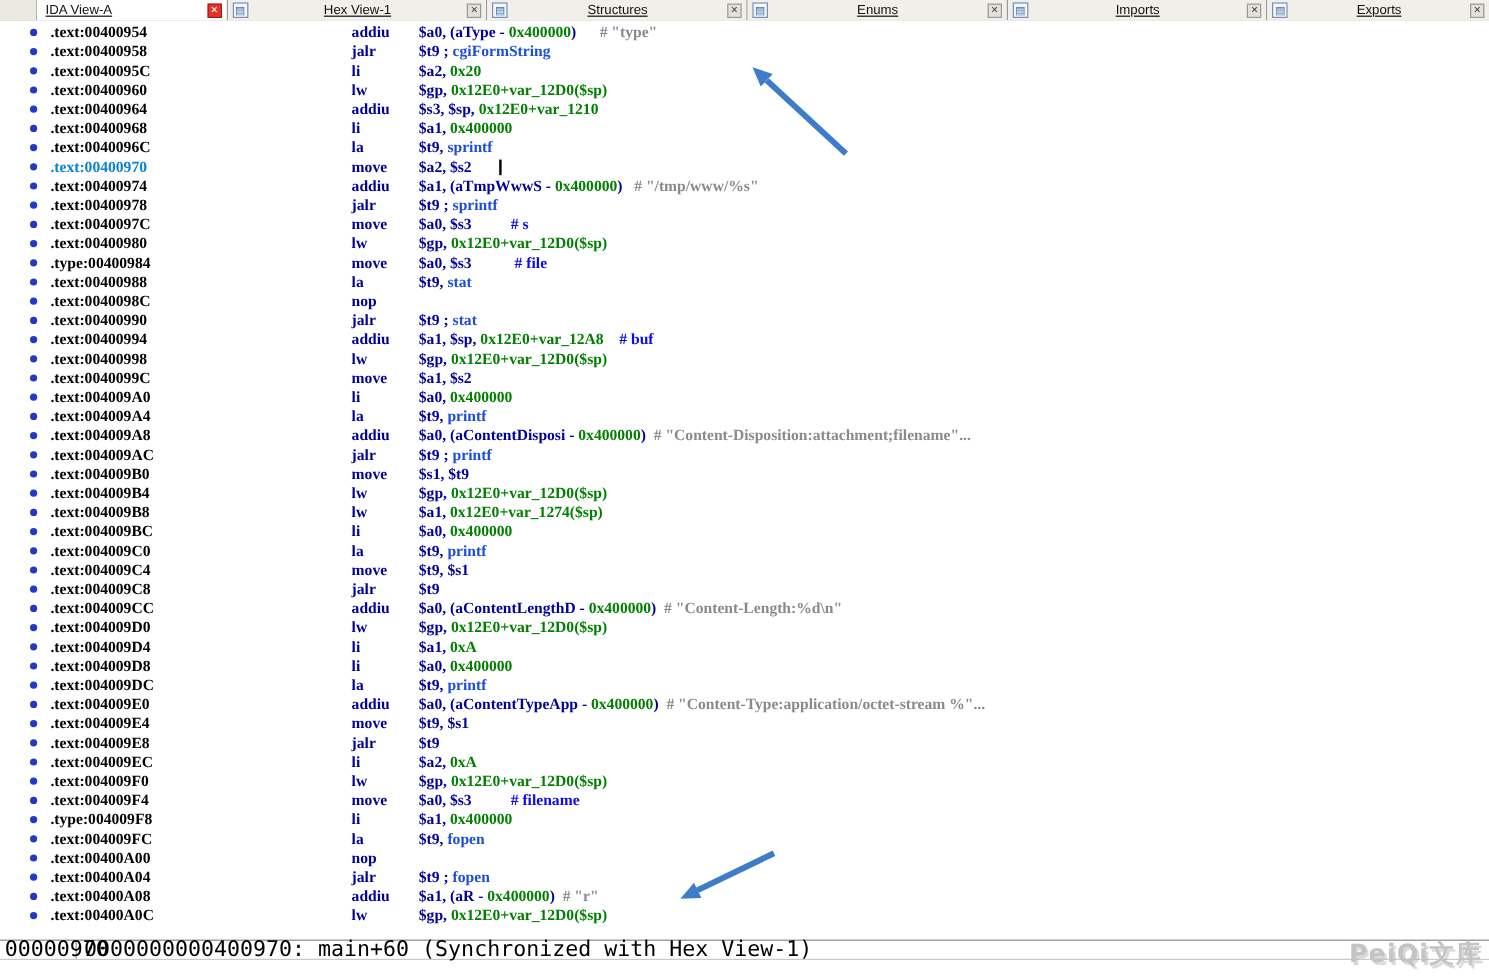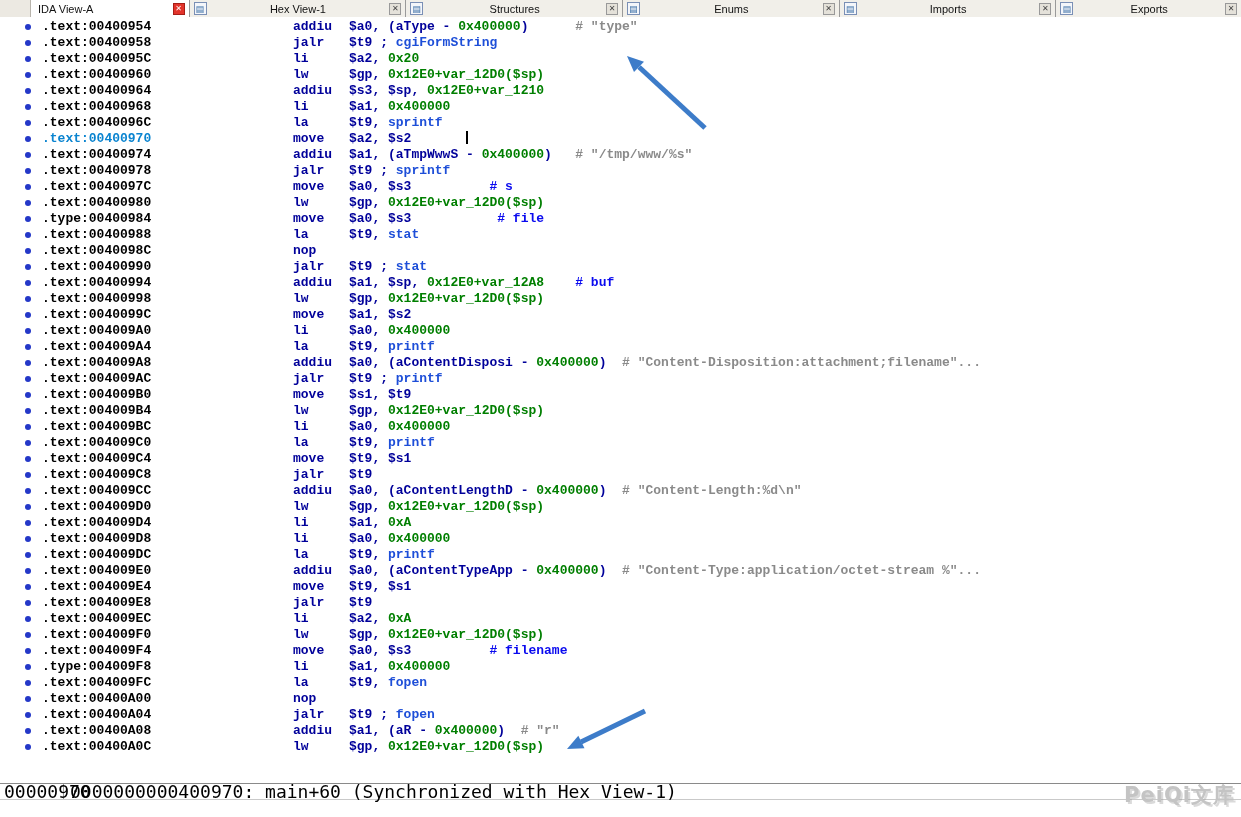--- a/index.html
+++ b/index.html
@@ -19,33 +19,33 @@
     padding:0 4px;border-right:1px solid #9a9a9a;background:#f1efe9;
     position:relative;min-width:0;
   }
   .tab.active{background:#ffffff;}
   .tab[data-name="tab-ida-view-a"]{flex:0.72;}
   .tab[data-name="tab-exports"]{flex:0.85;border-right:none;}
   .ticon{
     flex:0 0 auto;width:13px;height:13px;border:1px solid #7a8fb5;background:#f4f6fa;
     color:#3a6ea5;font-size:9px;line-height:12px;text-align:center;box-sizing:border-box;
   }
-  .tlabel{flex:1;text-align:center;color:#111;white-space:nowrap;overflow:hidden;}
+  .tlabel{flex:1;text-align:center;color:#111;white-space:nowrap;overflow:hidden;text-decoration:underline;}
   .tab[data-name="tab-ida-view-a"] .tlabel{text-align:left;padding-left:3px;}
   .tclose{
     flex:0 0 auto;width:12px;height:12px;box-sizing:border-box;
     border:1px solid #999;background:#e4e1d9;color:#444;
     font-size:8px;line-height:10px;text-align:center;cursor:default;
   }
   .tclose.red{background:#e2342b;border-color:#a61e17;color:#fff;}
   
   .main{
     position:absolute;top:17px;left:0;width:1241px;height:766px;
     background:#ffffff;overflow:hidden;
-    font-family:Liberation Mono, monospace;font-size:13px;font-weight:bold;
+    font-family:Liberation Serif, serif;font-size:13px;font-weight:bold;
     padding-top:2px;box-sizing:border-box;
   }
   .dline{height:16px;line-height:16px;white-space:pre;}
   .gut{display:inline-block;width:42px;position:relative;height:16px;vertical-align:top;}
   .dot{position:absolute;left:25px;top:5px;width:6px;height:6px;border-radius:50%;background:#2438c8;}
   .addr{display:inline-block;width:251px;color:#000000;vertical-align:top;}
   .dline.cur .addr{color:#0a84d0;}
   .mn{display:inline-block;width:56px;color:#00009a;vertical-align:top;}
   .tk-code{color:#00009a;}
   .tk-num{color:#007f00;}
@@ -130,20 +130,21 @@
     <div class="dline" data-name="disasm-line"><span class="gut" data-name="line-gutter"><span class="dot" data-name="line-dot-icon"></span></span><span class="addr" data-name="address">.text:00400990</span><span class="mn" data-name="mnemonic">jalr</span><span class="tk-code" data-name="operand">$t9 ; </span><span class="tk-ext" data-name="function-name">stat</span></div>
     <div class="dline" data-name="disasm-line"><span class="gut" data-name="line-gutter"><span class="dot" data-name="line-dot-icon"></span></span><span class="addr" data-name="address">.text:00400994</span><span class="mn" data-name="mnemonic">addiu</span><span class="tk-code" data-name="operand">$a1, $sp, </span><span class="tk-num" data-name="number-literal">0x12E0+var_12A8</span><span class="tk-pcmt" data-name="param-comment">    # buf</span></div>
     <div class="dline" data-name="disasm-line"><span class="gut" data-name="line-gutter"><span class="dot" data-name="line-dot-icon"></span></span><span class="addr" data-name="address">.text:00400998</span><span class="mn" data-name="mnemonic">lw</span><span class="tk-code" data-name="operand">$gp, </span><span class="tk-num" data-name="number-literal">0x12E0+var_12D0($sp)</span></div>
     <div class="dline" data-name="disasm-line"><span class="gut" data-name="line-gutter"><span class="dot" data-name="line-dot-icon"></span></span><span class="addr" data-name="address">.text:0040099C</span><span class="mn" data-name="mnemonic">move</span><span class="tk-code" data-name="operand">$a1, $s2</span></div>
     <div class="dline" data-name="disasm-line"><span class="gut" data-name="line-gutter"><span class="dot" data-name="line-dot-icon"></span></span><span class="addr" data-name="address">.text:004009A0</span><span class="mn" data-name="mnemonic">li</span><span class="tk-code" data-name="operand">$a0, </span><span class="tk-num" data-name="number-literal">0x400000</span></div>
     <div class="dline" data-name="disasm-line"><span class="gut" data-name="line-gutter"><span class="dot" data-name="line-dot-icon"></span></span><span class="addr" data-name="address">.text:004009A4</span><span class="mn" data-name="mnemonic">la</span><span class="tk-code" data-name="operand">$t9, </span><span class="tk-ext" data-name="function-name">printf</span></div>
     <div class="dline" data-name="disasm-line"><span class="gut" data-name="line-gutter"><span class="dot" data-name="line-dot-icon"></span></span><span class="addr" data-name="address">.text:004009A8</span><span class="mn" data-name="mnemonic">addiu</span><span class="tk-code" data-name="operand">$a0, (aContentDisposi - </span><span class="tk-num" data-name="number-literal">0x400000</span><span class="tk-code" data-name="operand">)</span><span class="tk-cmt" data-name="string-comment">  # "Content-Disposition:attachment;filename"...</span></div>
     <div class="dline" data-name="disasm-line"><span class="gut" data-name="line-gutter"><span class="dot" data-name="line-dot-icon"></span></span><span class="addr" data-name="address">.text:004009AC</span><span class="mn" data-name="mnemonic">jalr</span><span class="tk-code" data-name="operand">$t9 ; </span><span class="tk-ext" data-name="function-name">printf</span></div>
     <div class="dline" data-name="disasm-line"><span class="gut" data-name="line-gutter"><span class="dot" data-name="line-dot-icon"></span></span><span class="addr" data-name="address">.text:004009B0</span><span class="mn" data-name="mnemonic">move</span><span class="tk-code" data-name="operand">$s1, $t9</span></div>
     <div class="dline" data-name="disasm-line"><span class="gut" data-name="line-gutter"><span class="dot" data-name="line-dot-icon"></span></span><span class="addr" data-name="address">.text:004009B4</span><span class="mn" data-name="mnemonic">lw</span><span class="tk-code" data-name="operand">$gp, </span><span class="tk-num" data-name="number-literal">0x12E0+var_12D0($sp)</span></div>
+    <div class="dline" data-name="disasm-line"><span class="gut" data-name="line-gutter"><span class="dot" data-name="line-dot-icon"></span></span><span class="addr" data-name="address">.text:004009B8</span><span class="mn" data-name="mnemonic">lw</span><span class="tk-code" data-name="operand">$a1, </span><span class="tk-num" data-name="number-literal">0x12E0+var_1274($sp)</span></div>
     <div class="dline" data-name="disasm-line"><span class="gut" data-name="line-gutter"><span class="dot" data-name="line-dot-icon"></span></span><span class="addr" data-name="address">.text:004009BC</span><span class="mn" data-name="mnemonic">li</span><span class="tk-code" data-name="operand">$a0, </span><span class="tk-num" data-name="number-literal">0x400000</span></div>
     <div class="dline" data-name="disasm-line"><span class="gut" data-name="line-gutter"><span class="dot" data-name="line-dot-icon"></span></span><span class="addr" data-name="address">.text:004009C0</span><span class="mn" data-name="mnemonic">la</span><span class="tk-code" data-name="operand">$t9, </span><span class="tk-ext" data-name="function-name">printf</span></div>
     <div class="dline" data-name="disasm-line"><span class="gut" data-name="line-gutter"><span class="dot" data-name="line-dot-icon"></span></span><span class="addr" data-name="address">.text:004009C4</span><span class="mn" data-name="mnemonic">move</span><span class="tk-code" data-name="operand">$t9, $s1</span></div>
     <div class="dline" data-name="disasm-line"><span class="gut" data-name="line-gutter"><span class="dot" data-name="line-dot-icon"></span></span><span class="addr" data-name="address">.text:004009C8</span><span class="mn" data-name="mnemonic">jalr</span><span class="tk-code" data-name="operand">$t9</span></div>
     <div class="dline" data-name="disasm-line"><span class="gut" data-name="line-gutter"><span class="dot" data-name="line-dot-icon"></span></span><span class="addr" data-name="address">.text:004009CC</span><span class="mn" data-name="mnemonic">addiu</span><span class="tk-code" data-name="operand">$a0, (aContentLengthD - </span><span class="tk-num" data-name="number-literal">0x400000</span><span class="tk-code" data-name="operand">)</span><span class="tk-cmt" data-name="string-comment">  # "Content-Length:%d\n"</span></div>
     <div class="dline" data-name="disasm-line"><span class="gut" data-name="line-gutter"><span class="dot" data-name="line-dot-icon"></span></span><span class="addr" data-name="address">.text:004009D0</span><span class="mn" data-name="mnemonic">lw</span><span class="tk-code" data-name="operand">$gp, </span><span class="tk-num" data-name="number-literal">0x12E0+var_12D0($sp)</span></div>
     <div class="dline" data-name="disasm-line"><span class="gut" data-name="line-gutter"><span class="dot" data-name="line-dot-icon"></span></span><span class="addr" data-name="address">.text:004009D4</span><span class="mn" data-name="mnemonic">li</span><span class="tk-code" data-name="operand">$a1, </span><span class="tk-num" data-name="number-literal">0xA</span></div>
     <div class="dline" data-name="disasm-line"><span class="gut" data-name="line-gutter"><span class="dot" data-name="line-dot-icon"></span></span><span class="addr" data-name="address">.text:004009D8</span><span class="mn" data-name="mnemonic">li</span><span class="tk-code" data-name="operand">$a0, </span><span class="tk-num" data-name="number-literal">0x400000</span></div>
     <div class="dline" data-name="disasm-line"><span class="gut" data-name="line-gutter"><span class="dot" data-name="line-dot-icon"></span></span><span class="addr" data-name="address">.text:004009DC</span><span class="mn" data-name="mnemonic">la</span><span class="tk-code" data-name="operand">$t9, </span><span class="tk-ext" data-name="function-name">printf</span></div>
     <div class="dline" data-name="disasm-line"><span class="gut" data-name="line-gutter"><span class="dot" data-name="line-dot-icon"></span></span><span class="addr" data-name="address">.text:004009E0</span><span class="mn" data-name="mnemonic">addiu</span><span class="tk-code" data-name="operand">$a0, (aContentTypeApp - </span><span class="tk-num" data-name="number-literal">0x400000</span><span class="tk-code" data-name="operand">)</span><span class="tk-cmt" data-name="string-comment">  # "Content-Type:application/octet-stream %"...</span></div>

